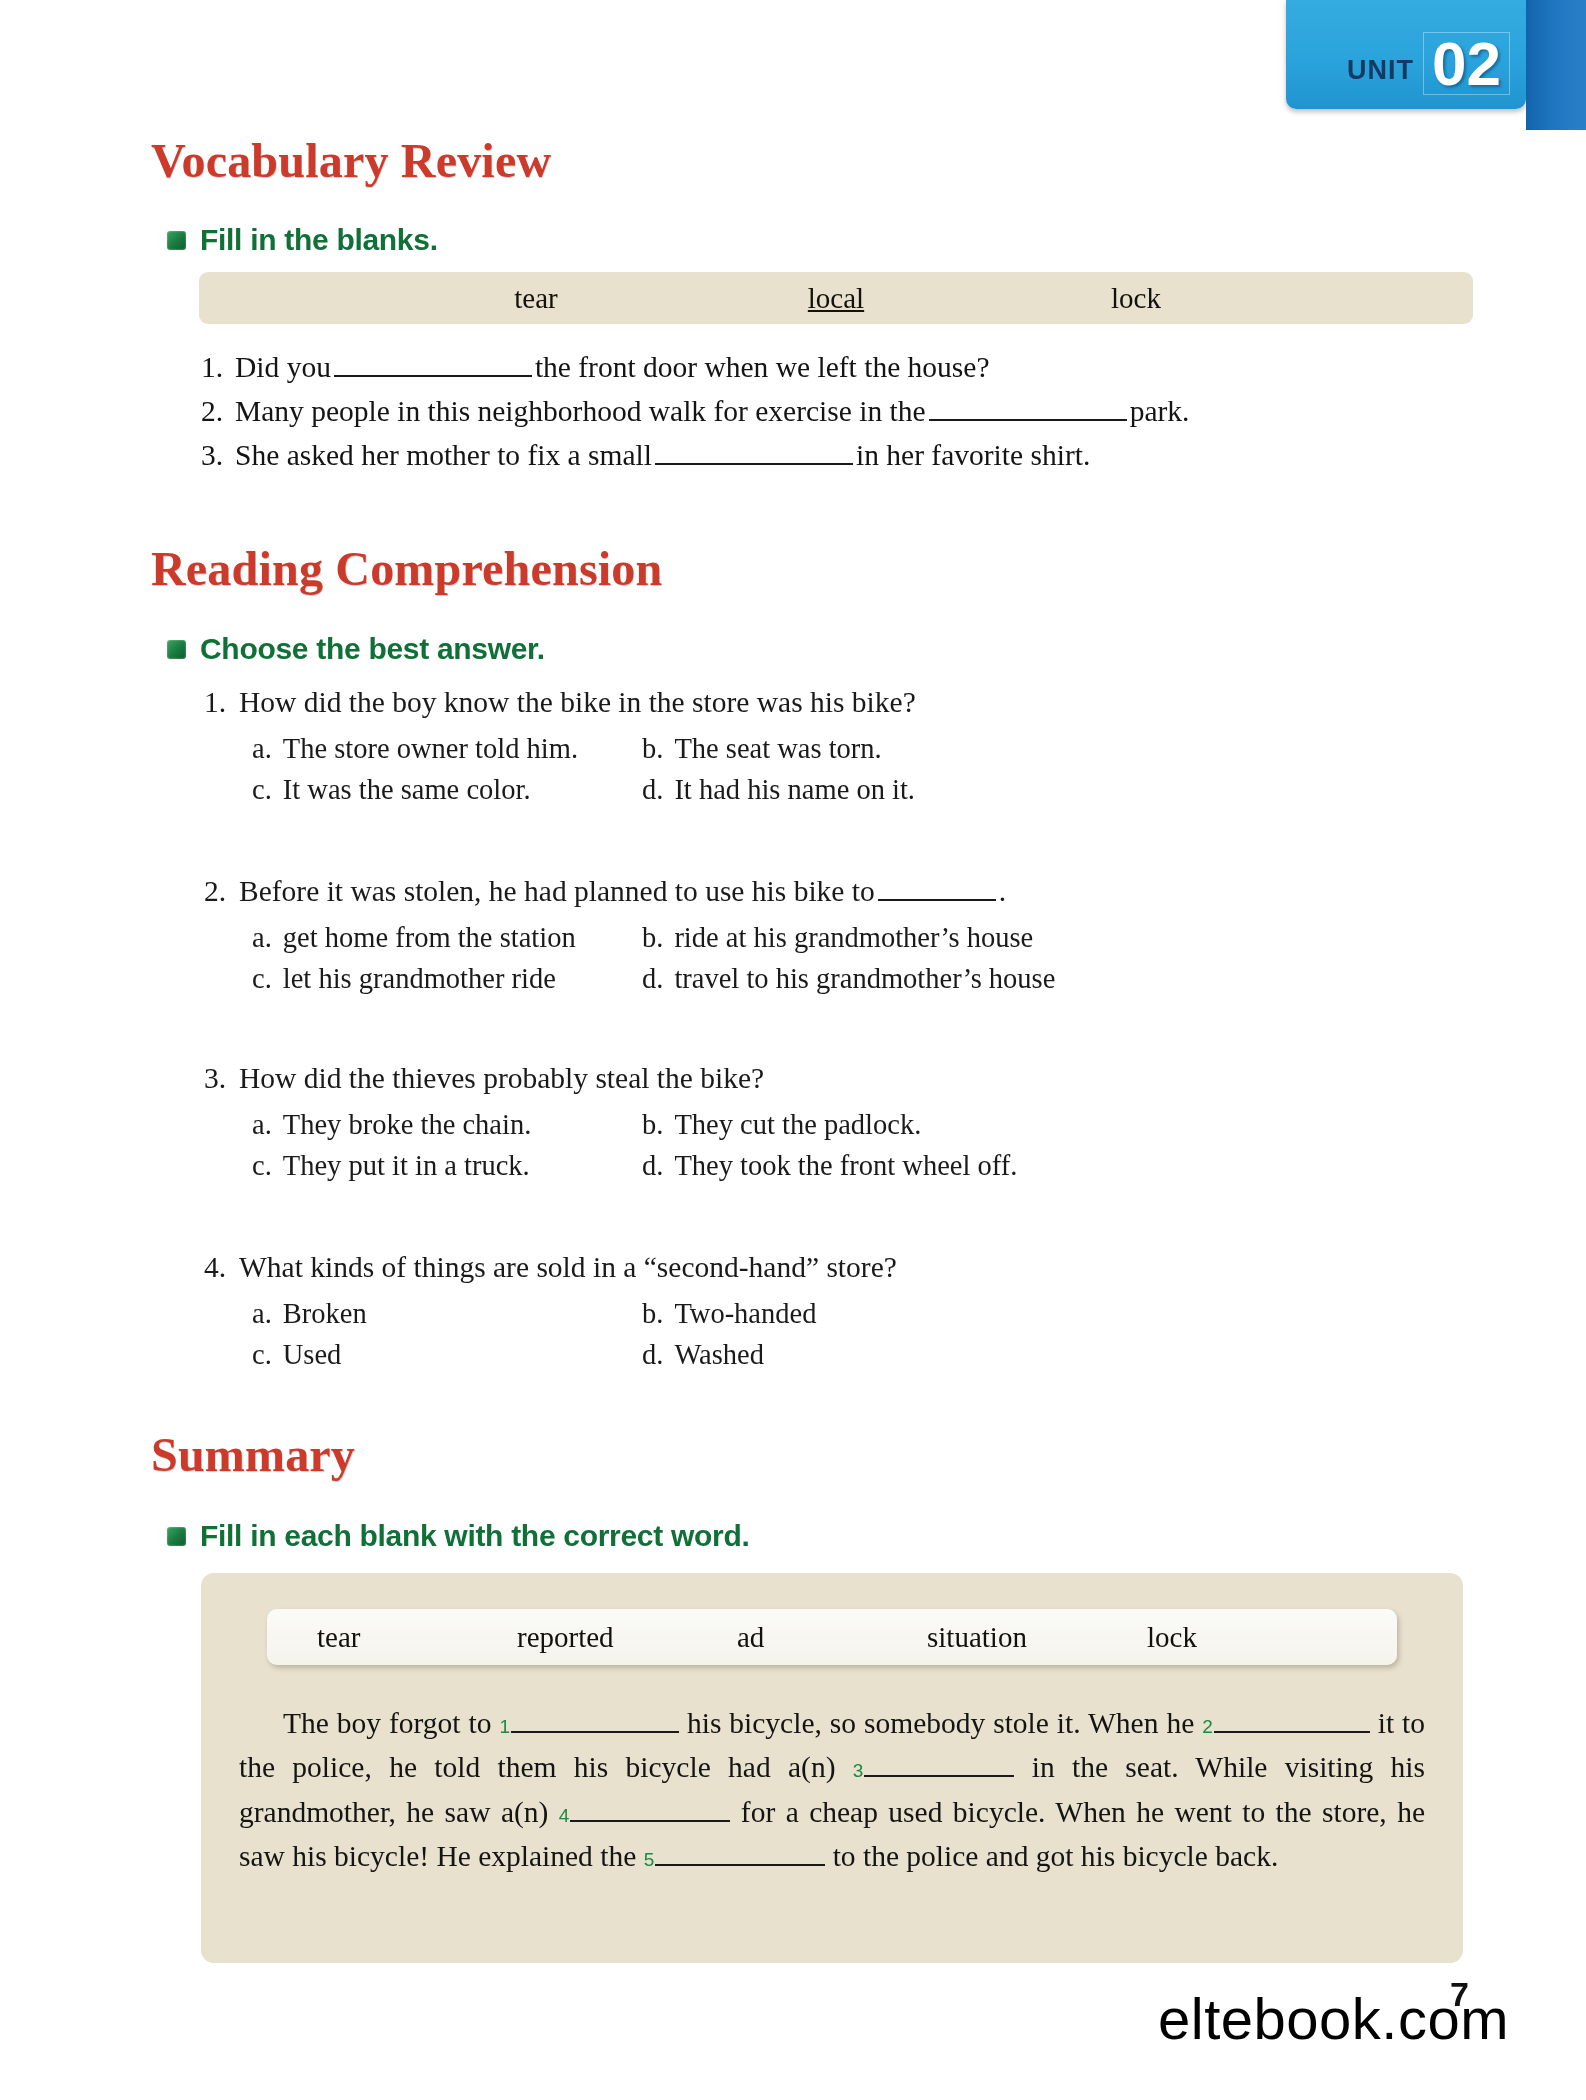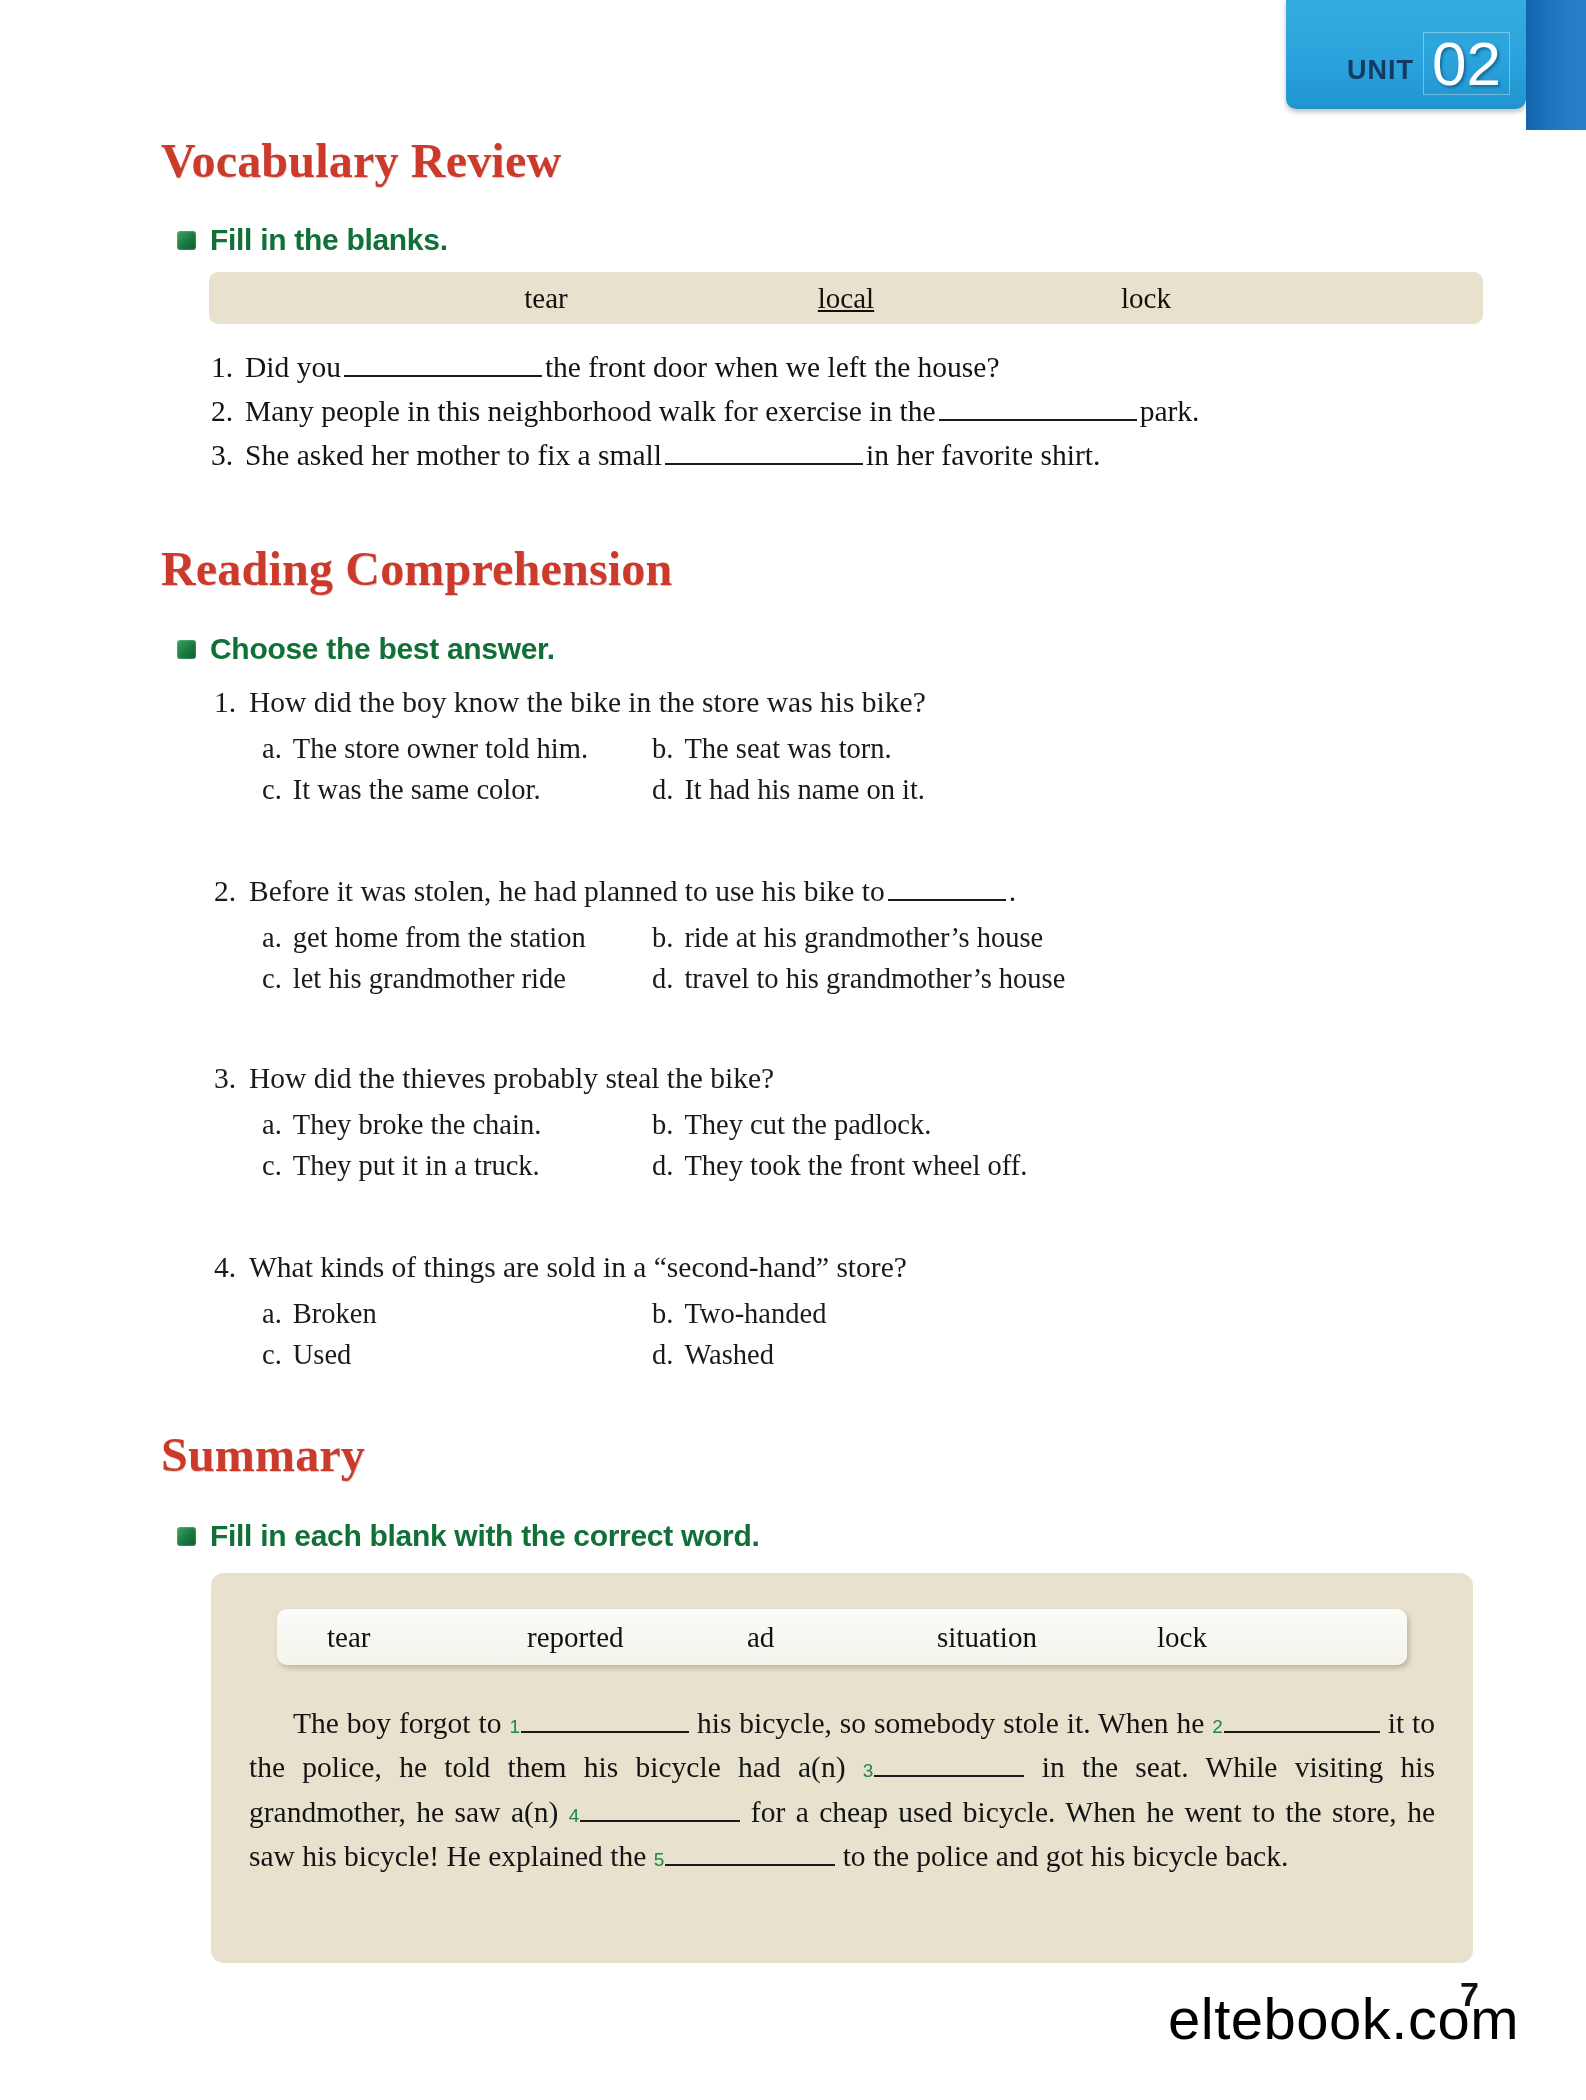--- a/index.html
+++ b/index.html
@@ -51,34 +51,34 @@
     font-family: "Liberation Sans", sans-serif;
     font-weight: bold;
     font-size: 27px;
     letter-spacing: 1px;
     color: #143a63;
     margin-right: 9px;
     margin-bottom: 9px;
   }
   .unit-num {
     font-family: "Liberation Sans", sans-serif;
-    font-weight: normal;
+    font-weight: bold;
     font-size: 62px;
     line-height: 0.92;
     color: #ffffff;
     text-shadow: 2px 2px 3px rgba(0,40,80,0.45);
     padding: 2px 8px 2px 8px;
     border: 1px solid rgba(255,255,255,0.35);
   }
 
   
   .page {
     position: absolute;
     top: 0;
-    left: 13px;
+    left: 3px;
     width: 1304px;
     height: 2100px;
     padding: 0;
   }
 
   .sec-title {
     color: #cc3a2b;
     font-family: "Liberation Serif", "DejaVu Serif", serif;
     font-weight: bold;
     font-size: 48px;

